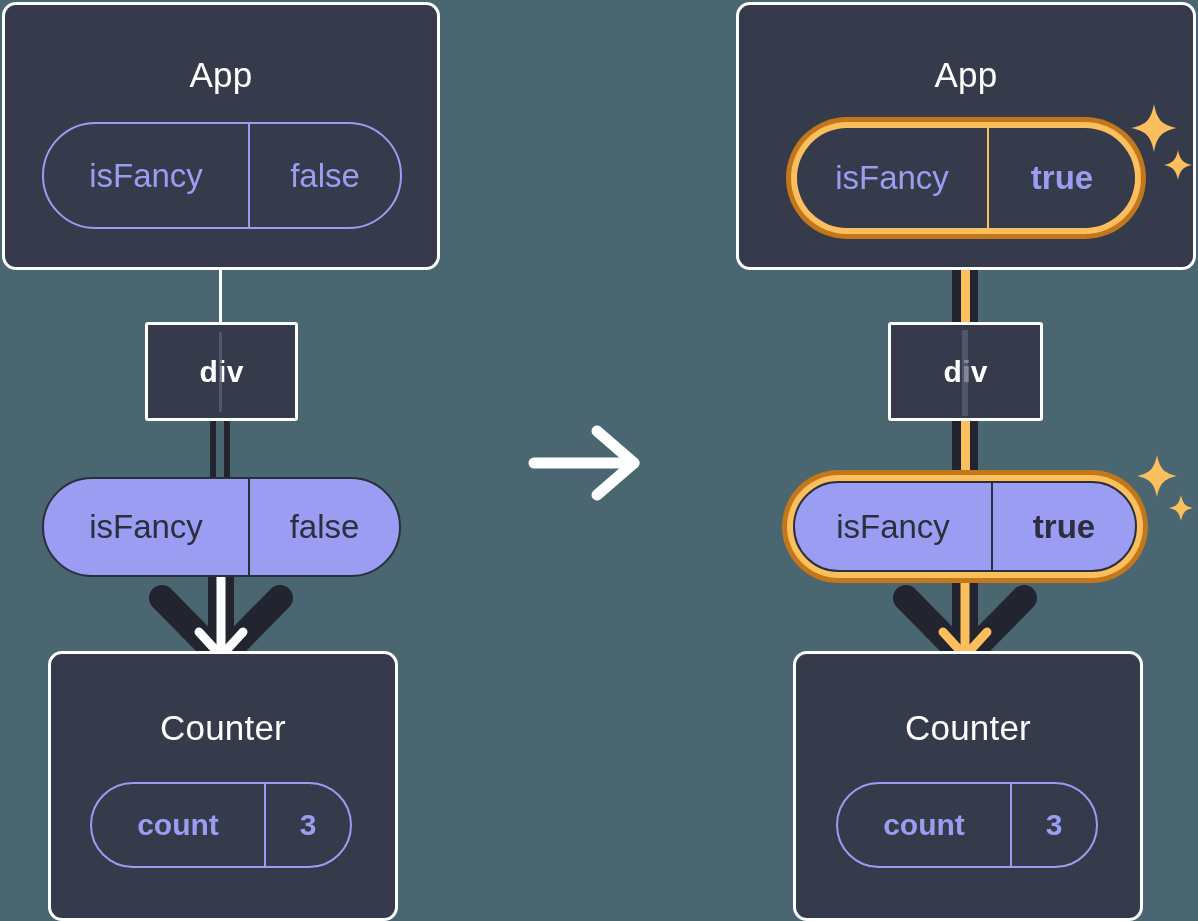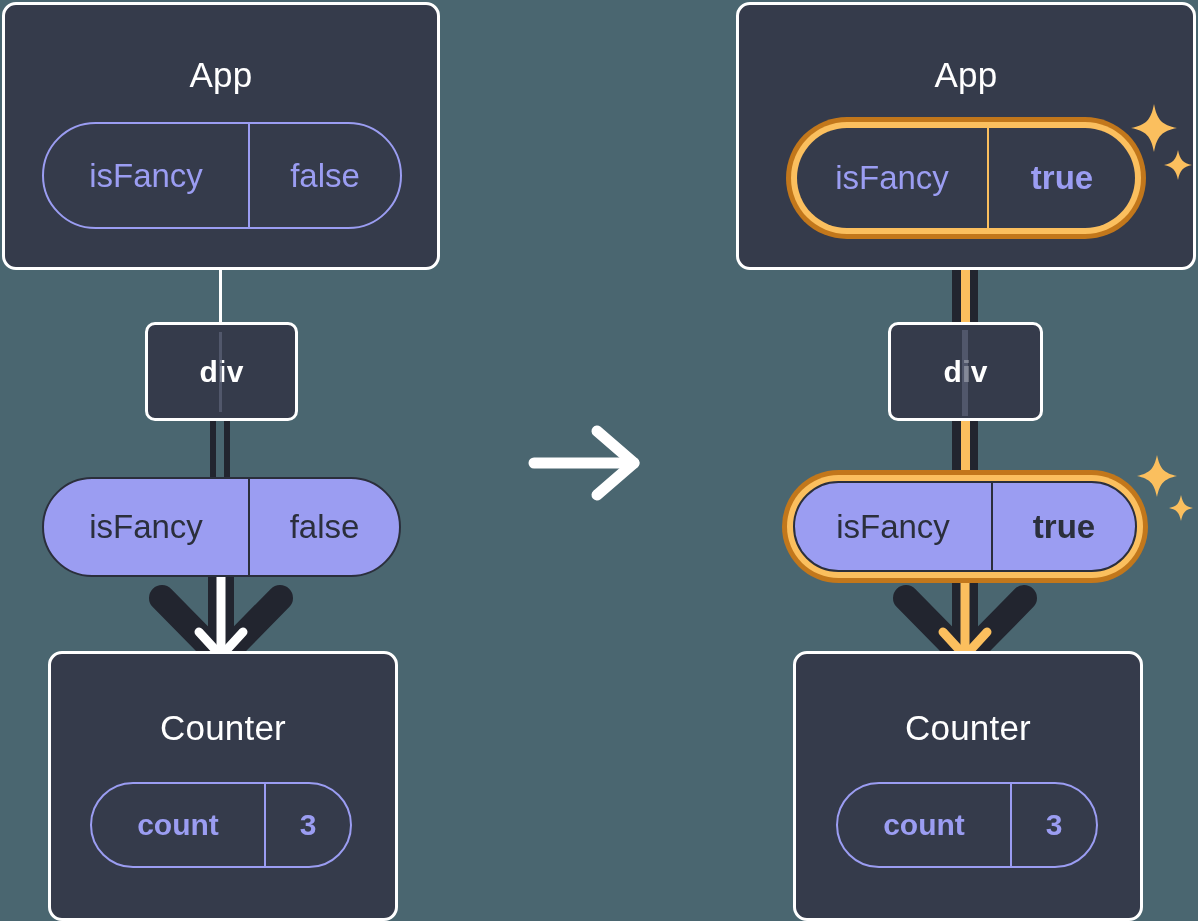--- a/index.html
+++ b/index.html
@@ -33,21 +33,21 @@
     font-weight:400;
     letter-spacing:.2px;
     white-space:nowrap;
   }
 
   
   .divbox{
     position:absolute;
     background:#353b4b;
     border:3px solid #ffffff;
-    border-radius:10px;
+    border-radius:3px;
     box-sizing:border-box;
     z-index:40;
     display:flex;align-items:center;justify-content:center;
   }
   .divbox span{
     color:#ffffff;font-size:30px;font-weight:700;letter-spacing:.3px;
   }
 
   
   .pill{

